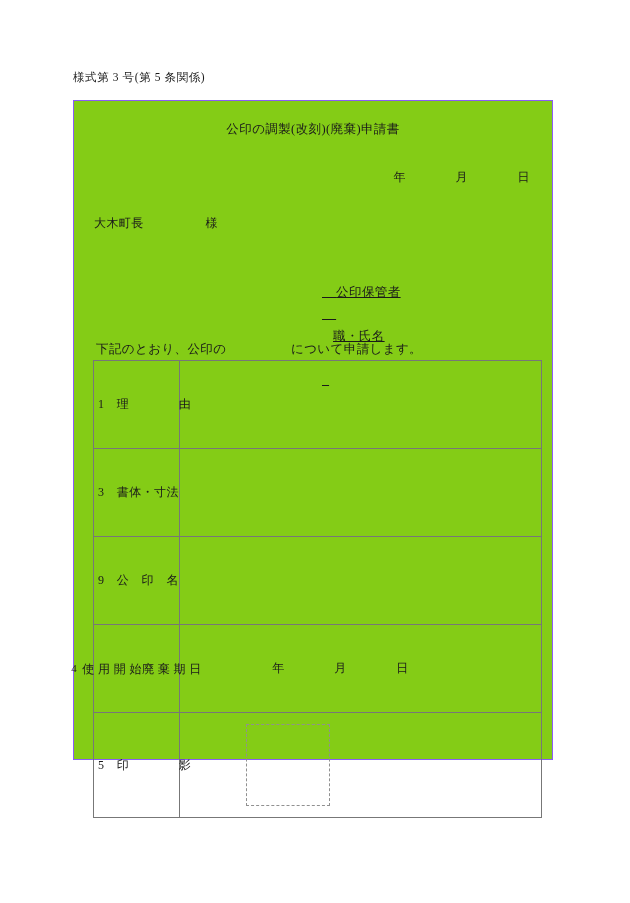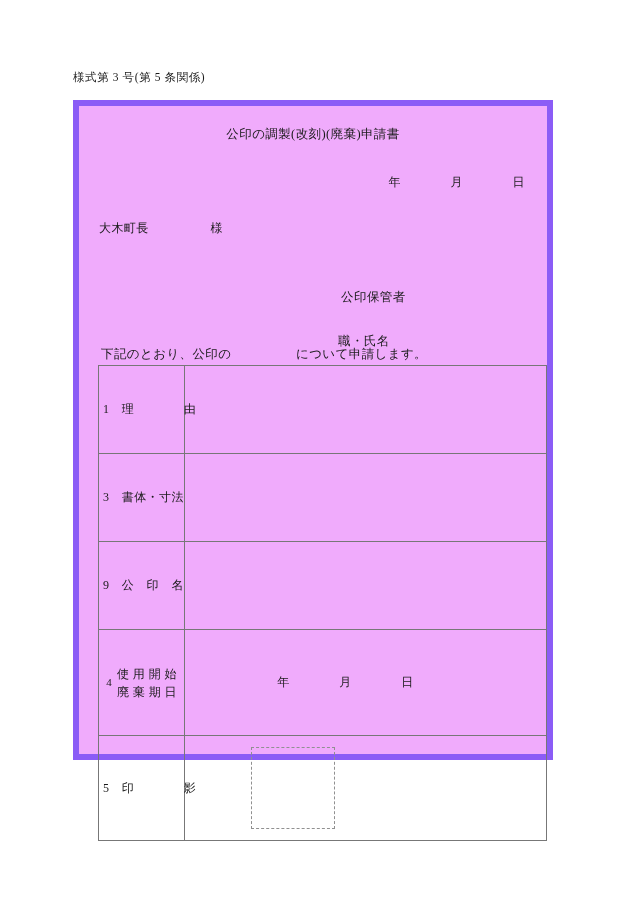--- a/index.html
+++ b/index.html
@@ -28,23 +28,23 @@
     line-height: 1;
   }
 
   
   .page-frame {
     position: absolute;
     left: 73px;
     top: 100px;
     width: 480px;
     height: 660px;
-    border: 6px solid #8b5cf6;
+    border: 1px solid #8b5cf6;
     box-sizing: border-box;
-    background: #f0abfc;
+    background: #84cc16;
   }
 
   
   .doc-title {
     position: absolute;
     left: 0;
     right: 0;
     top: 20px;
     text-align: center;
     font-size: 12.5px;
@@ -74,20 +74,21 @@
 
   
   .applicant {
     position: absolute;
     left: 248px;
     top: 158px;
     font-size: 12.5px;
     line-height: 22px;
     white-space: pre;
     letter-spacing: 0.4px;
+    text-decoration: underline;
   }
   .applicant .line2 {
     display: block;
     padding-left: 11px;
   }
 
   
   .statement {
     position: absolute;
     left: 22px;
@@ -139,21 +140,20 @@
   .label-stack {
     display: flex;
     align-items: center;
     justify-content: center;
     gap: 5px;
     white-space: pre;
   }
   .label-stack .num { font-size: 11px; }
   .label-stack .words {
     display: flex;
-    flex-direction: column;
     line-height: 1.5;
   }
 
   
   .cell-date {
     display: block;
     text-align: center;
     white-space: pre;
     letter-spacing: 0.4px;
     padding-right: 40px;

